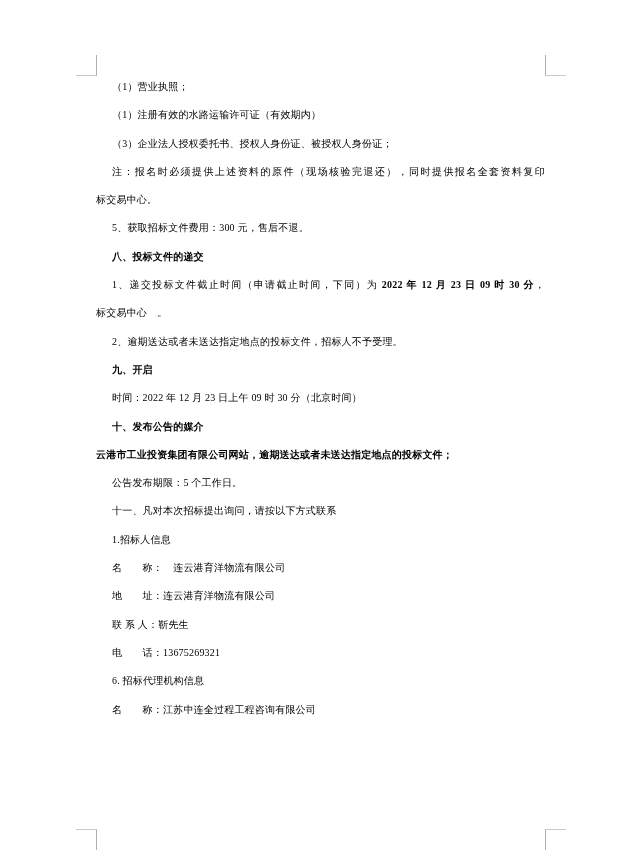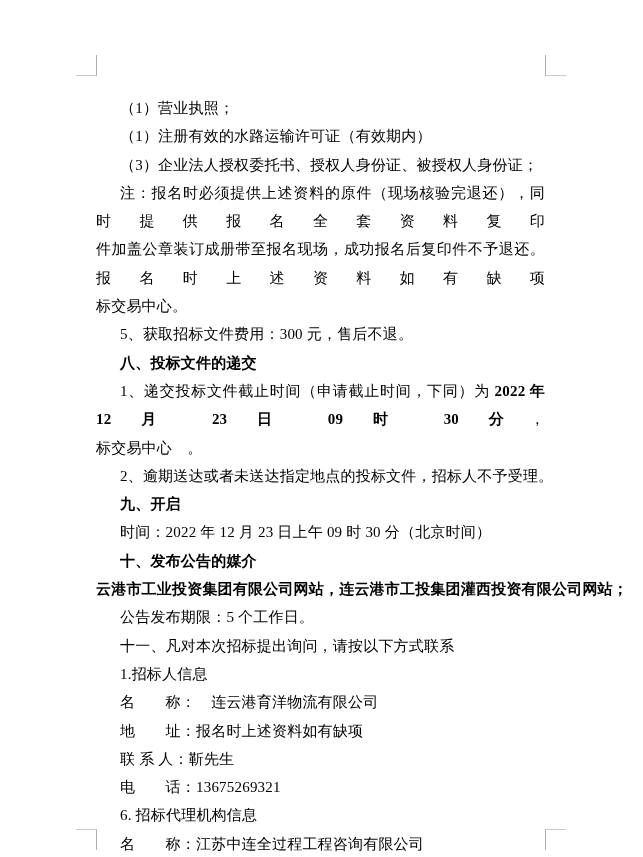--- a/index.html
+++ b/index.html
@@ -13,22 +13,22 @@
   }
   .page{position:absolute;inset:0;background:#ffffff;}
   
   .mark{position:absolute;width:20px;height:20px;}
   .mark.tl{left:76px;top:55px;border-right:1px solid #aeaeae;border-bottom:1px solid #c9c9c9;}
   .mark.tr{left:545px;top:55px;border-left:1px solid #aeaeae;border-bottom:1px solid #c9c9c9;}
   .mark.bl{left:76px;top:829px;border-right:1px solid #aeaeae;border-top:1px solid #c9c9c9;}
   .mark.br{left:545px;top:829px;border-left:1px solid #aeaeae;border-top:1px solid #c9c9c9;}
   
   .doc{
-    position:absolute;left:96px;top:94px;width:449px;
-    font-size:15px;line-height:28.3px;letter-spacing:0.2px;
+    position:absolute;left:96px;top:73px;width:449px;
+    font-size:10px;line-height:28.3px;letter-spacing:0.2px;
     color:#000000;
   }
   .line{white-space:nowrap;}
   .line.just{white-space:normal;text-align:justify;text-align-last:justify;text-justify:inter-ideograph;}
   .line.ind{text-indent:1.6em;}
   .seg.b{font-weight:bold;}
   .seg.u{text-underline-offset:3px;}
 </style>
 </head>
 <body>
@@ -36,34 +36,33 @@
 <div class="page">
   <div class="mark tl"></div>
   <div class="mark tr"></div>
   <div class="mark bl"></div>
   <div class="mark br"></div>
   <div class="doc" id="doc">
       <div class="line ind"><span class="seg">（1）营业执照；</span></div>
       <div class="line ind"><span class="seg">（1）注册有效的水路运输许可证（有效期内）</span></div>
       <div class="line ind"><span class="seg">（3）企业法人授权委托书、授权人身份证、被授权人身份证；</span></div>
       <div class="line ind just"><span class="seg">注：报名时必须提供上述资料的原件（现场核验完退还），同时提供报名全套资料复印</span></div>
-      <div class="line just"><span class="seg">件加盖公章装订成册带至报名现场，成功报名后复印件不予退还。报名时上述资料如有缺项</span></div>
       <div class="line"><span class="seg">标交易中心。</span></div>
       <div class="line ind"><span class="seg">5、获取招标文件费用：300 元，售后不退。</span></div>
       <div class="line ind"><span class="seg b">八、投标文件的递交</span></div>
       <div class="line ind just"><span class="seg">1、递交投标文件截止时间（申请截止时间，下同）为 </span><span class="seg b u">2022 年 12 月 23 日 09 时 30 分</span><span class="seg">，</span></div>
       <div class="line"><span class="seg u">标交易中心　。</span></div>
       <div class="line ind"><span class="seg">2、逾期送达或者未送达指定地点的投标文件，招标人不予受理。</span></div>
       <div class="line ind"><span class="seg b">九、开启</span></div>
       <div class="line ind"><span class="seg">时间：2022 年 12 月 23 日上午 09 时 30 分（北京时间）</span></div>
       <div class="line ind"><span class="seg b">十、发布公告的媒介</span></div>
-      <div class="line"><span class="seg b u">云港市工业投资集团有限公司网站，连云港市工投集团灌西投资有限公司网站；</span></div>
+      <div class="line"><span class="seg b u">云港市工业投资集团有限公司网站，逾期送达或者未送达指定地点的投标文件；</span></div>
       <div class="line ind"><span class="seg">公告发布期限：5 个工作日。</span></div>
       <div class="line ind"><span class="seg">十一、凡对本次招标提出询问，请按以下方式联系</span></div>
       <div class="line ind"><span class="seg">1.招标人信息</span></div>
       <div class="line ind"><span class="seg">名　　称：　连云港育洋物流有限公司</span></div>
-      <div class="line ind"><span class="seg">地　　址：报名时上述资料如有缺项</span></div>
+      <div class="line ind"><span class="seg">地　　址：连云港育洋物流有限公司</span></div>
       <div class="line ind"><span class="seg">联 系 人：靳先生</span></div>
       <div class="line ind"><span class="seg">电　　话：13675269321</span></div>
       <div class="line ind"><span class="seg">6. 招标代理机构信息</span></div>
       <div class="line ind"><span class="seg">名　　称：江苏中连全过程工程咨询有限公司</span></div>
     </div>
 </div>
 
 </body></html>

